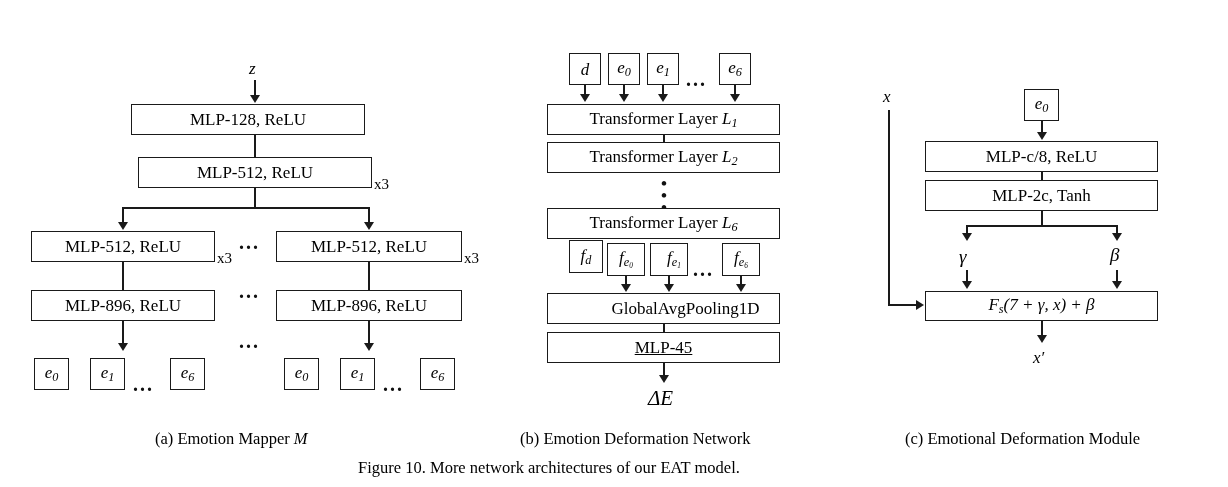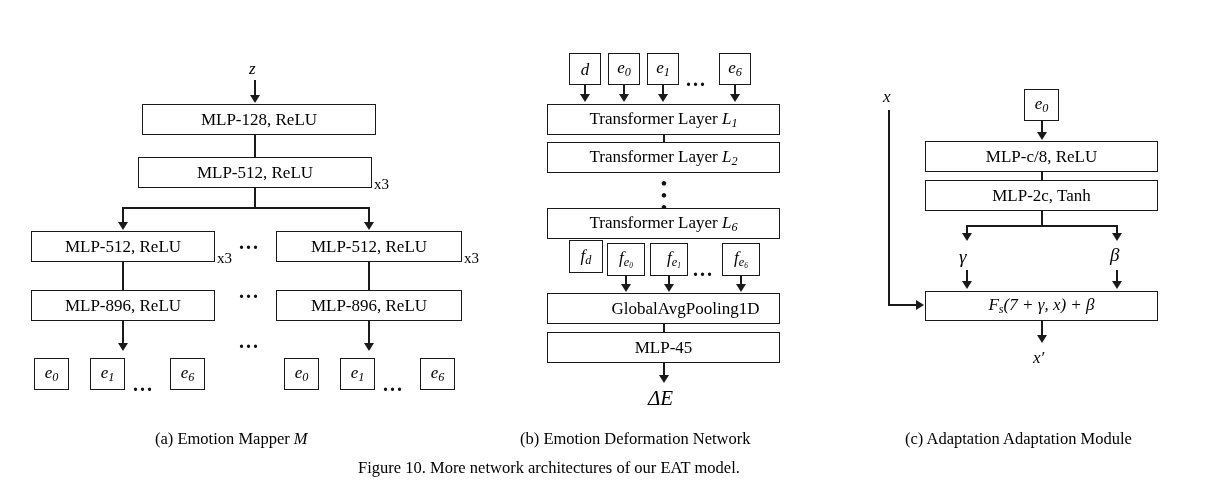--- a/index.html
+++ b/index.html
@@ -41,21 +41,21 @@
 <body>
 
 <div id="fig">
 
   <div>
 
     <div class="lbl mathi" style="left:249px;top:60px;font-size:17px;">z</div>
     <div class="vline" style="left:254px;top:80px;height:16px;"></div>
     <div class="arrow-d" style="left:250px;top:95px;"></div>
 
-    <div class="box bigbox" style="left:142px;top:104px;width:234px;height:31px;text-align:center;">
+    <div class="box bigbox" style="left:131px;top:104px;width:234px;height:31px;text-align:center;">
       <span>MLP-128, ReLU</span>
     </div>
 
     <div class="vline" style="left:254px;top:135px;height:22px;"></div>
 
     <div class="box bigbox" style="left:138px;top:157px;width:234px;height:31px;">
       <span>MLP-512, ReLU</span>
     </div>
     <div class="x3" style="left:374px;top:176px;">x3</div>
 
@@ -178,21 +178,21 @@
     <div class="arrow-d" style="left:621px;top:284px;"></div>
     <div class="vline" style="left:668px;top:276px;height:10px;"></div>
     <div class="arrow-d" style="left:664px;top:284px;"></div>
     <div class="vline" style="left:740px;top:276px;height:10px;"></div>
     <div class="arrow-d" style="left:736px;top:284px;"></div>
 
     <div class="box bigbox" style="left:547px;top:293px;width:233px;height:31px;padding-left:44px;">
       <span>GlobalAvgPooling1D</span>
     </div>
     <div class="vline" style="left:663px;top:324px;height:8px;"></div>
-    <div class="box bigbox" style="left:547px;top:332px;width:233px;height:31px;">
+    <div class="box bigbox" style="left:547px;top:332px;width:233px;height:31px;text-decoration:underline;">
       <span>MLP-45</span>
     </div>
 
     <div class="vline" style="left:663px;top:363px;height:14px;"></div>
     <div class="arrow-d" style="left:659px;top:375px;"></div>
     <div class="lbl mathi" style="left:648px;top:388px;font-size:21px;">ΔE</div>
   </div>
 
   <div>
 
@@ -245,18 +245,18 @@
     <span class="mathi">M</span>
   </div>
 
   <div class="caption" style="left:520px;top:429px;">
     <span>(b)</span>
     <span>Emotion Deformation Network</span>
   </div>
 
   <div class="caption" style="left:905px;top:429px;">
     <span>(c)</span>
-    <span>Adaptation Adaptation Module</span>
+    <span>Emotional Deformation Module</span>
   </div>
 
   <div class="figcap" style="left:358px;top:458px;">Figure 10. More network architectures of our EAT model.</div>
 
 </div>
 
 </body></html>

